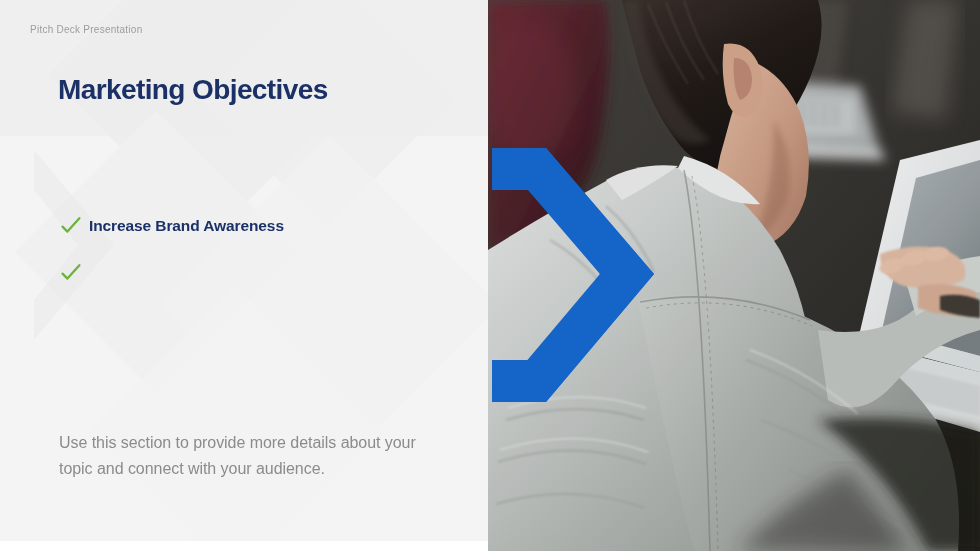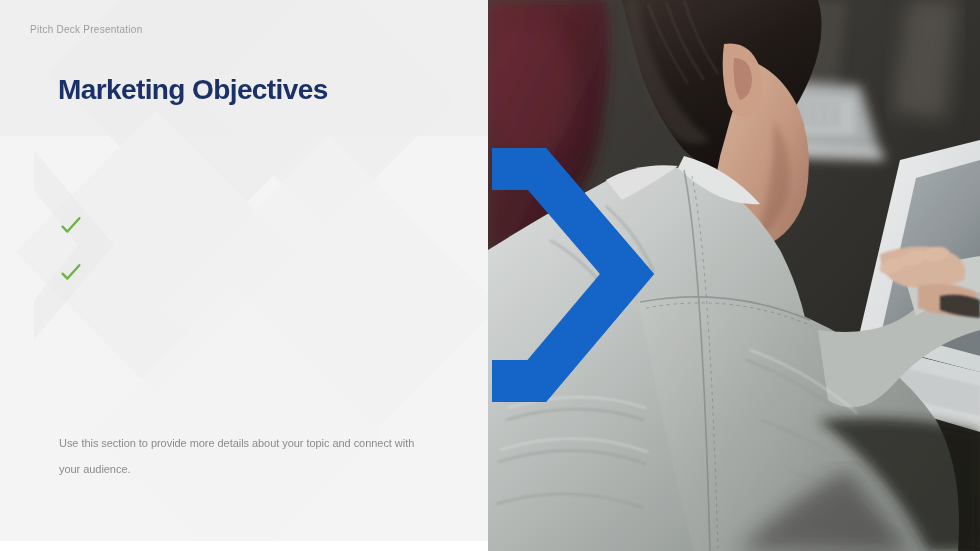--- a/index.html
+++ b/index.html
@@ -109,21 +109,21 @@
     font-weight:bold;
     color:#1a3066;
     letter-spacing:-0.1px;
     white-space:nowrap;
     margin-left:7px;
   }
 
   #body-copy {
     position:absolute; left:59px; top:430px;
     width:370px;
-    font-size:11px;
+    font-size:16px;
     line-height:26px;
     color:#8b8b8b;
     letter-spacing:-0.05px;
   }
 
   
   #photo {
     position:absolute; left:488px; top:0;
     width:492px; height:551px;
     overflow:hidden;
@@ -164,20 +164,21 @@
     <h1 id="slide-title">Marketing Objectives</h1>
 
     <div id="bullet-list">
 
       <div class="bullet">
         <span class="check-icon">
           <svg width="22" height="22" viewBox="0 0 22 22">
             <path d="M2.5 11.6 L7.4 16.6 L19.4 3.2" fill="none" stroke="#6cb33f" stroke-width="2.3" stroke-linecap="round" stroke-linejoin="round"></path>
           </svg>
         </span>
+        <span class="bullet-label">Increase Brand Awareness</span>
       </div>
 
       <div class="bullet">
         <span class="check-icon">
           <svg width="22" height="22" viewBox="0 0 22 22">
             <path d="M2.5 11.6 L7.4 16.6 L19.4 3.2" fill="none" stroke="#6cb33f" stroke-width="2.3" stroke-linecap="round" stroke-linejoin="round"></path>
           </svg>
         </span>
       </div>
 

